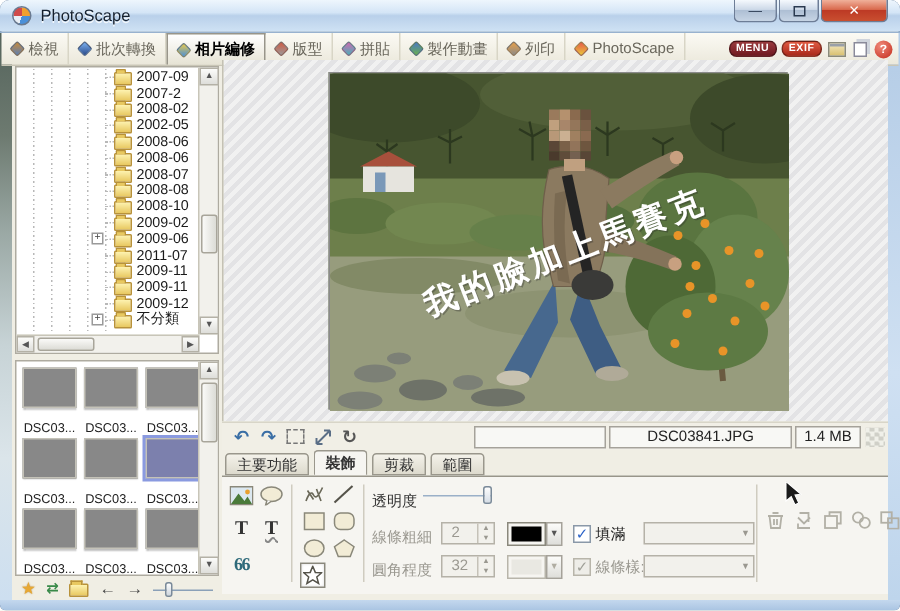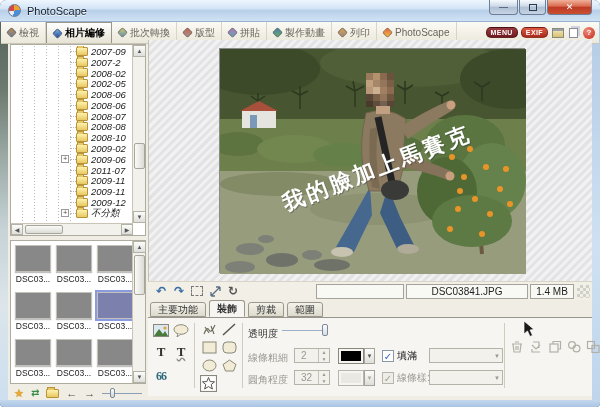--- a/index.html
+++ b/index.html
@@ -67,21 +67,21 @@
     border:1px solid #aeaba0; }
   .tree-rows { position:absolute; left:1px; top:1px; right:14px; bottom:13px; overflow:hidden;
     background-image:
       repeating-linear-gradient(to bottom,#b8b8b8 0 1px,transparent 1px 3px),
       repeating-linear-gradient(to bottom,#b8b8b8 0 1px,transparent 1px 3px),
       repeating-linear-gradient(to bottom,#b8b8b8 0 1px,transparent 1px 3px),
       repeating-linear-gradient(to bottom,#b8b8b8 0 1px,transparent 1px 3px),
       repeating-linear-gradient(to bottom,#b8b8b8 0 1px,transparent 1px 3px);
     background-size:1px 100%,1px 100%,1px 100%,1px 100%,1px 100%;
     background-position:10px 0,22px 0,34px 0,46px 0,58px 0; background-repeat:no-repeat; }
-  .tree-row { position:relative; height:10.8px; display:flex; align-items:center; padding-left:64px;font-style:italic; }
+  .tree-row { position:relative; height:10.8px; display:flex; align-items:flex-end; padding-left:64px; }
   .tree-row::before { content:""; position:absolute; left:58px; width:6px; top:5px; border-top:1px dotted #b8b8b8; }
   .tree-row .folder { width:12px; height:9px; border:1px solid #b8923a; border-radius:1px;
     background:linear-gradient(180deg,#fdf2b0,#e8c860); position:relative; flex:0 0 auto; margin-right:3px; }
   .tree-row .folder::before { content:""; position:absolute; left:0; top:-3px; width:5px; height:2px;
     background:#e8c860; border:1px solid #b8923a; border-bottom:none; border-radius:1px 1px 0 0; }
   .tree-row .lbl { font-size:9.5px; color:#1a1a1a; white-space:nowrap; }
   .expander { position:absolute; left:49px; top:1px; width:8px; height:8px; border:1px solid #9a9a9a;
     background:#fff; font-size:7px; line-height:6px; text-align:center; color:#444; }
 
   .vscroll { position:absolute; right:0; top:0; width:13px; background:#f2f1ec; border-left:1px solid #c8c5b8; }
@@ -98,21 +98,21 @@
   .hscroll .hthumb { position:absolute; left:14px; top:1px; width:38px; height:9px;
     border:1px solid #a8a59a; background:linear-gradient(180deg,#fafaf8,#dcdcd6); border-radius:2px; }
 
   .thumb-box { position:absolute; left:10px; top:240px; width:136px; height:144px; background:#fff;
     border:1px solid #aeaba0; }
   .thumb-grid { position:absolute; left:2px; top:4px; right:14px; bottom:0; display:grid;
     grid-template-columns:repeat(3,40px); grid-auto-rows:47px; column-gap:1px; }
   .thumb { display:flex; flex-direction:column; align-items:center; }
   .thumb .img { width:36px; height:27px; border:1px solid #c4c2b8; background:#888; box-shadow:0 1px 1px rgba(0,0,0,.25);
     padding:0; position:relative; }
-  .thumb .cap { font-size:8.5px; color:#222; margin-top:2px; }
+  .thumb .cap { font-size:8.5px; color:#222; margin-top:8px; }
   .thumb.selected .img { outline:2px solid #8a9ae0; }
   .thumb.selected .img::after { content:""; position:absolute; inset:0; background:rgba(110,120,220,.45); }
   .t1 { background:linear-gradient(180deg,#9aa8b0 0 30%,#6a8055 30% 70%,#8a9468 70%); }
   .t2 { background:radial-gradient(circle at 40% 40%,#e8c43a 2px,transparent 3px),linear-gradient(180deg,#5a7a3a,#3f5f2a); }
   .t3 { background:radial-gradient(circle at 50% 45%,#2e4a22 8px,transparent 9px),linear-gradient(180deg,#a8b2a8 0 35%,#7a8a5f 35%); }
   .t4 { background:radial-gradient(circle at 30% 35%,#e8a030 4px,transparent 5px),linear-gradient(135deg,#8a8a80 0 50%,#4a6a35 50%); }
   .t5 { background:radial-gradient(circle at 50% 45%,#7888a0 3px,transparent 4px),linear-gradient(180deg,#5f7a42,#44602f); }
   .t6 { background:linear-gradient(180deg,#8a94c8,#6a74b8); }
   .t7 { background:linear-gradient(180deg,#9aa89a 0 25%,#4f6a38 25%); }
   .t8 { background:radial-gradient(circle at 55% 40%,#f0a028 7px,#c88a6a 8px 12px,#8a7a5a 13px); }
@@ -213,27 +213,27 @@
 
   <div class="glass-left"></div>
   <div class="glass-right"></div>
   <div class="glass-bottom"></div>
 
   <div class="navbar">
     <div class="nav-tab">
         <span class="diamond"></span>
         <span>檢視</span>
       </div>
+    <div class="nav-tab">
+        <span class="diamond"></span>
+        <span>批次轉換</span>
+      </div>
     <div class="nav-tab active">
         <span class="diamond"></span>
         <span>相片編修</span>
-      </div>
-    <div class="nav-tab">
-        <span class="diamond"></span>
-        <span>批次轉換</span>
       </div>
     <div class="nav-tab">
         <span class="diamond"></span>
         <span>版型</span>
       </div>
     <div class="nav-tab">
         <span class="diamond"></span>
         <span>拼貼</span>
       </div>
     <div class="nav-tab">

